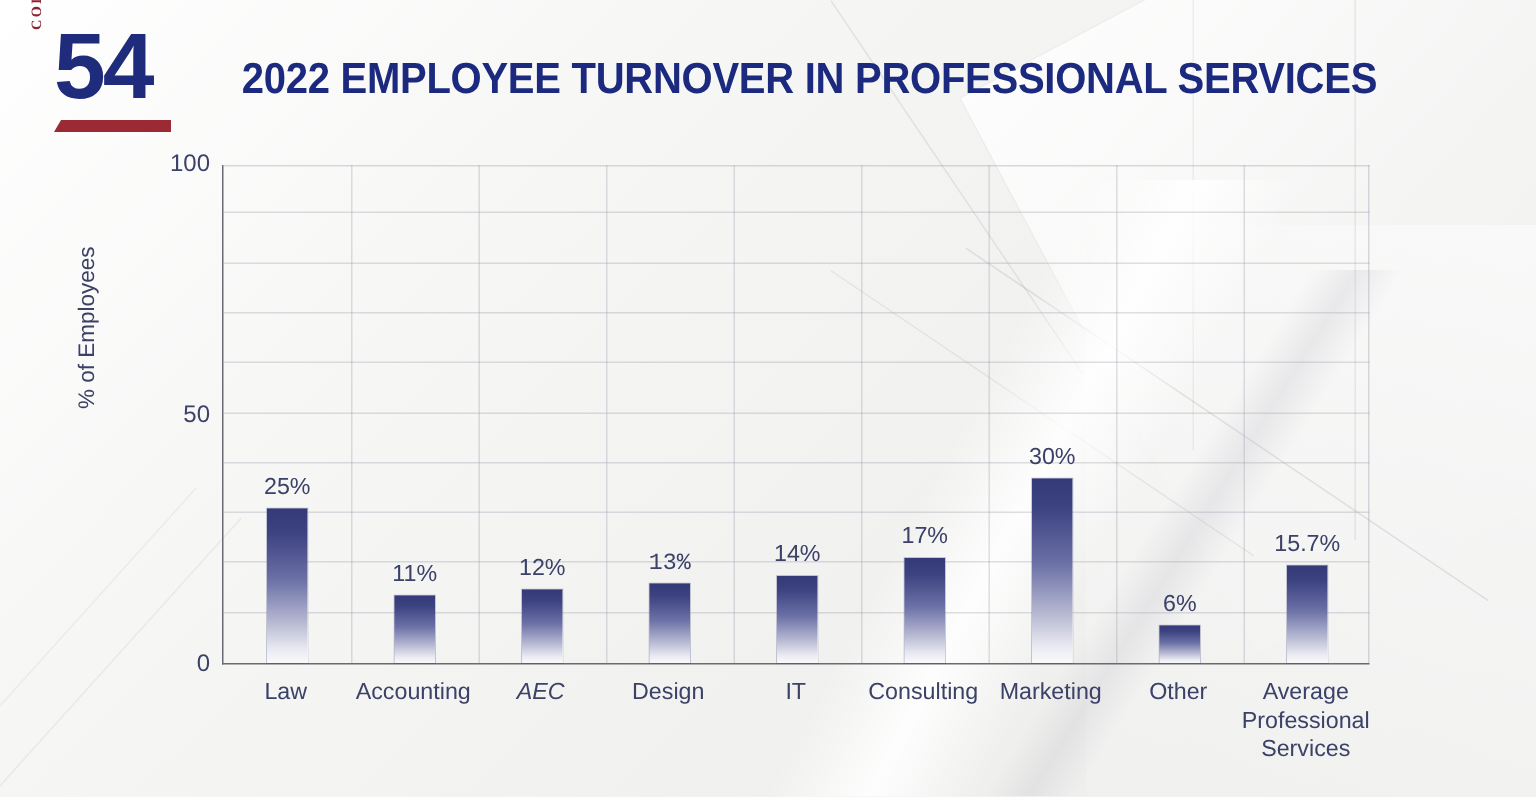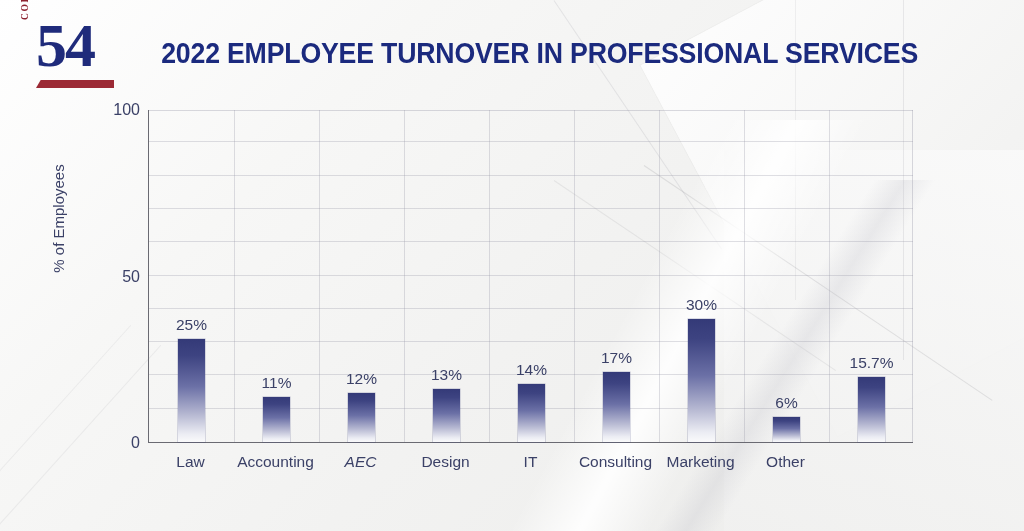--- a/index.html
+++ b/index.html
@@ -118,21 +118,21 @@
     transform-origin: left top;
     white-space: nowrap;
   }
   .logo-54 {
     position: absolute;
     left: 22px; top: 6px;
     font-size: 62px;
     line-height: 62px;
     font-weight: 700;
     color: #1f2b7b;
-    font-family: Liberation Serif, serif;
+    font-family: Liberation Sans, sans-serif;
     letter-spacing: -2px;
   }
   .logo-bar {
     position: absolute;
     left: 22px; top: 72px;
     width: 78px; height: 8px;
     background: #9c2a35;
     clip-path: polygon(6% 0, 100% 0, 100% 100%, 0 100%);
   }
 
@@ -305,21 +305,21 @@
         <div class="gridline-v" style="left: 510px;"></div>
         <div class="gridline-v" style="left: 595px;"></div>
         <div class="gridline-v" style="left: 680px;"></div>
         <div class="bar" style="left: 29px; width: 27px; height: 102.814px;"></div>
         <div class="bar-label" style="left: -7.5px; width: 100px; bottom: 107.814px;">25%</div>
         <div class="bar" style="left: 114px; width: 27px; height: 45.2381px;"></div>
         <div class="bar-label" style="left: 77.5px; width: 100px; bottom: 50.2381px;">11%</div>
         <div class="bar" style="left: 199px; width: 27px; height: 49.3506px;"></div>
         <div class="bar-label" style="left: 162.5px; width: 100px; bottom: 54.3506px;">12%</div>
         <div class="bar" style="left: 284px; width: 27px; height: 53.4631px;"></div>
-        <div class="bar-label" style="left: 247.5px; width: 100px; bottom: 58.4631px;">13%</div>
+        <div class="bar-label" style="left: 247.5px; width: 100px; bottom: 58.4631px; font-family: Liberation Mono, monospace;">13%</div>
         <div class="bar" style="left: 369px; width: 27px; height: 57.5757px;"></div>
         <div class="bar-label" style="left: 332.5px; width: 100px; bottom: 62.5757px;">14%</div>
         <div class="bar" style="left: 454px; width: 27px; height: 69.9133px;"></div>
         <div class="bar-label" style="left: 417.5px; width: 100px; bottom: 74.9133px;">17%</div>
         <div class="bar" style="left: 539px; width: 27px; height: 123.376px;"></div>
         <div class="bar-label" style="left: 502.5px; width: 100px; bottom: 128.376px;">30%</div>
         <div class="bar" style="left: 624px; width: 27px; height: 24.6753px;"></div>
         <div class="bar-label" style="left: 587.5px; width: 100px; bottom: 29.6753px;">6%</div>
         <div class="bar" style="left: 709px; width: 27px; height: 64.567px;"></div>
         <div class="bar-label" style="left: 672.5px; width: 100px; bottom: 69.567px;">15.7%</div>
@@ -344,13 +344,18 @@
     </div>
     <div class="xtick" style="left: 560.5px; width: 110px;">
       <div>Consulting</div>
     </div>
     <div class="xtick" style="left: 645.5px; width: 110px;">
       <div>Marketing</div>
     </div>
     <div class="xtick" style="left: 730.5px; width: 110px;">
       <div>Other</div>
     </div>
+    <div class="xtick" style="left: 815.5px; width: 110px;">
+      <div>Average</div>
+      <div>Professional</div>
+      <div>Services</div>
+    </div>
   </div>
 
 </body></html>

